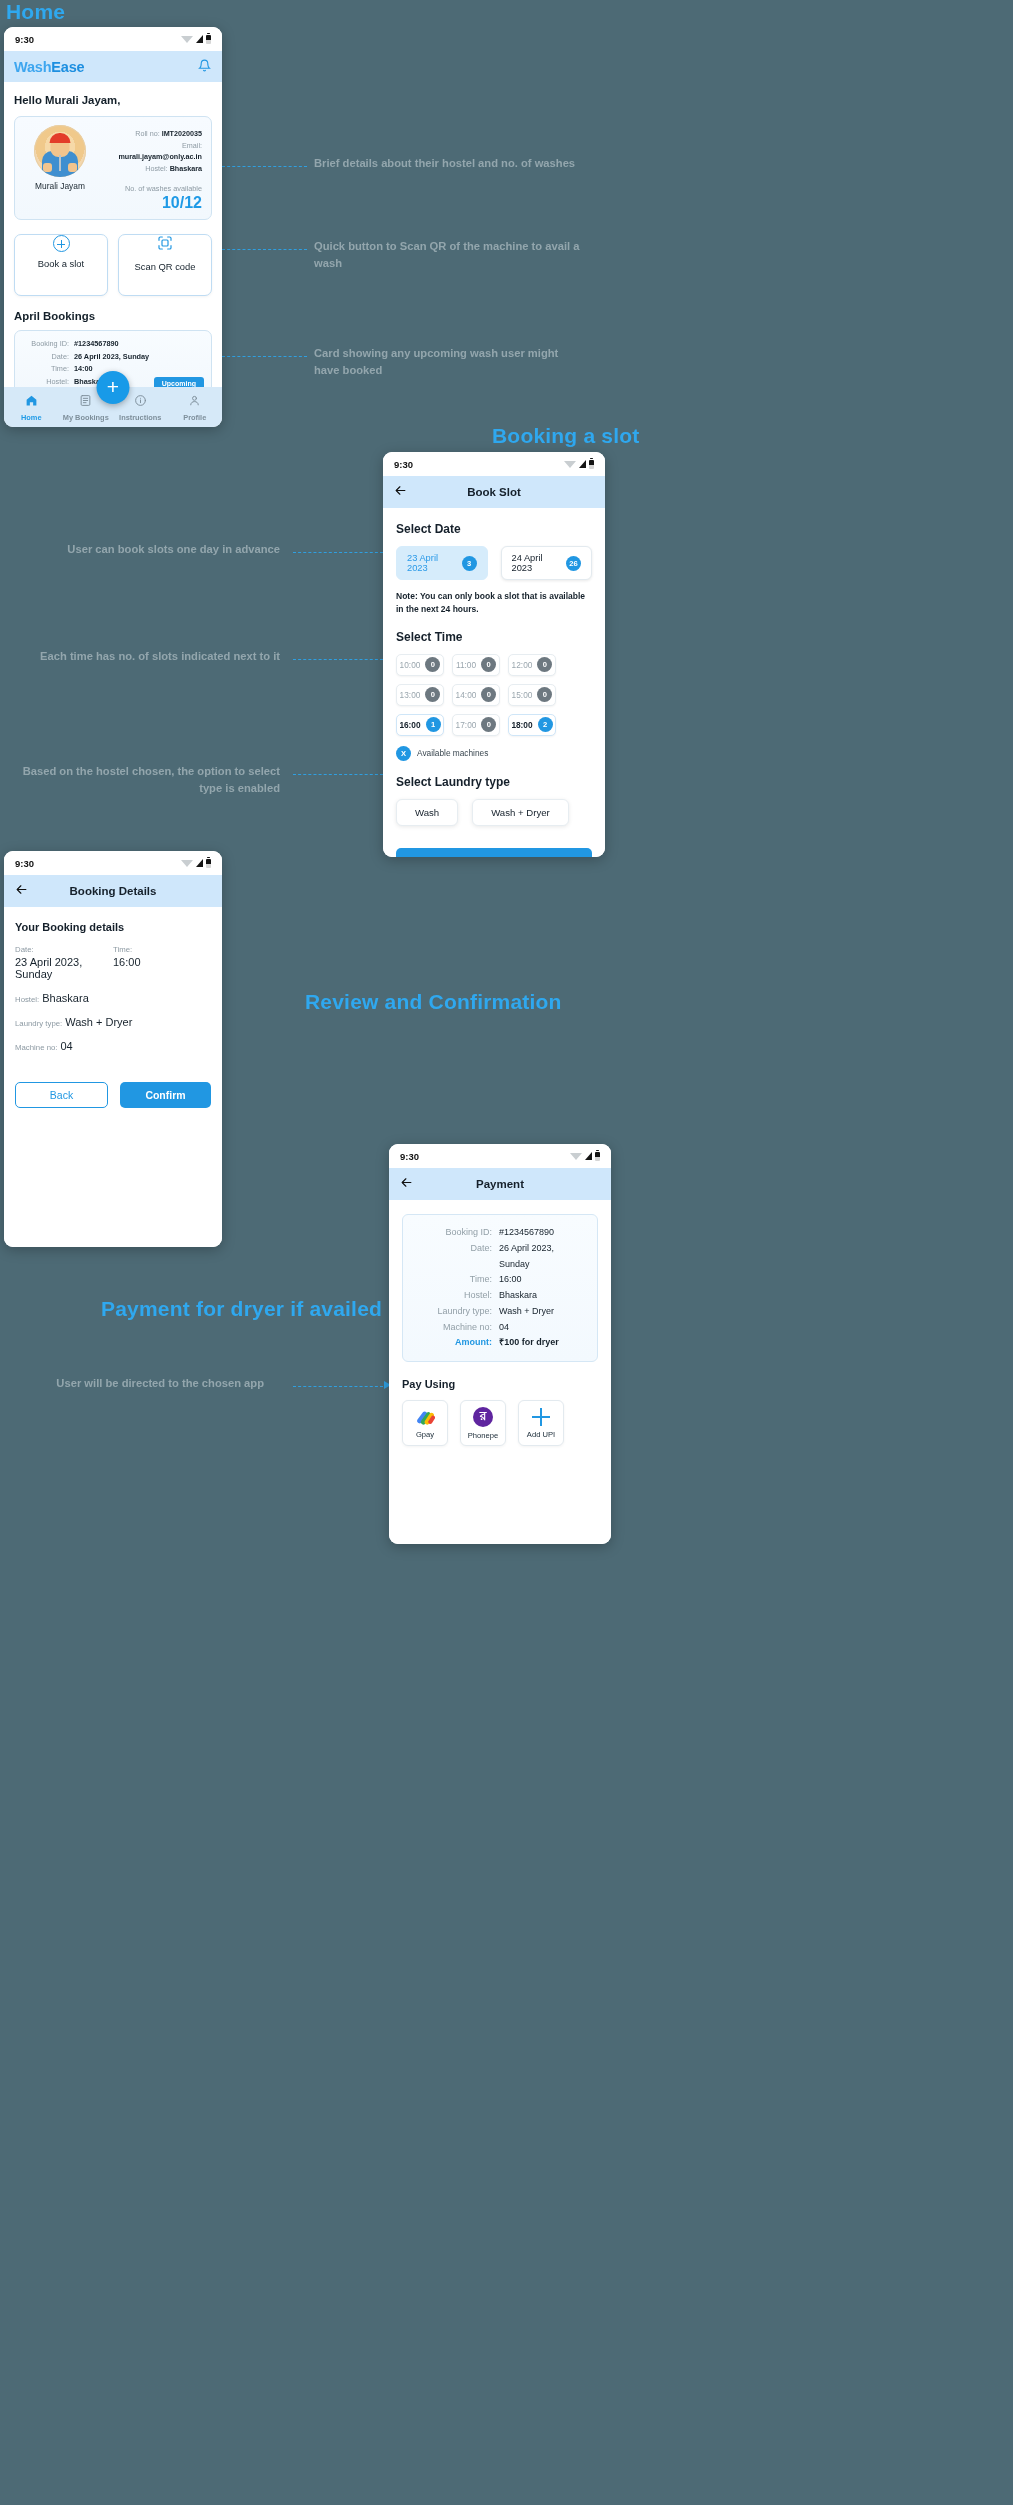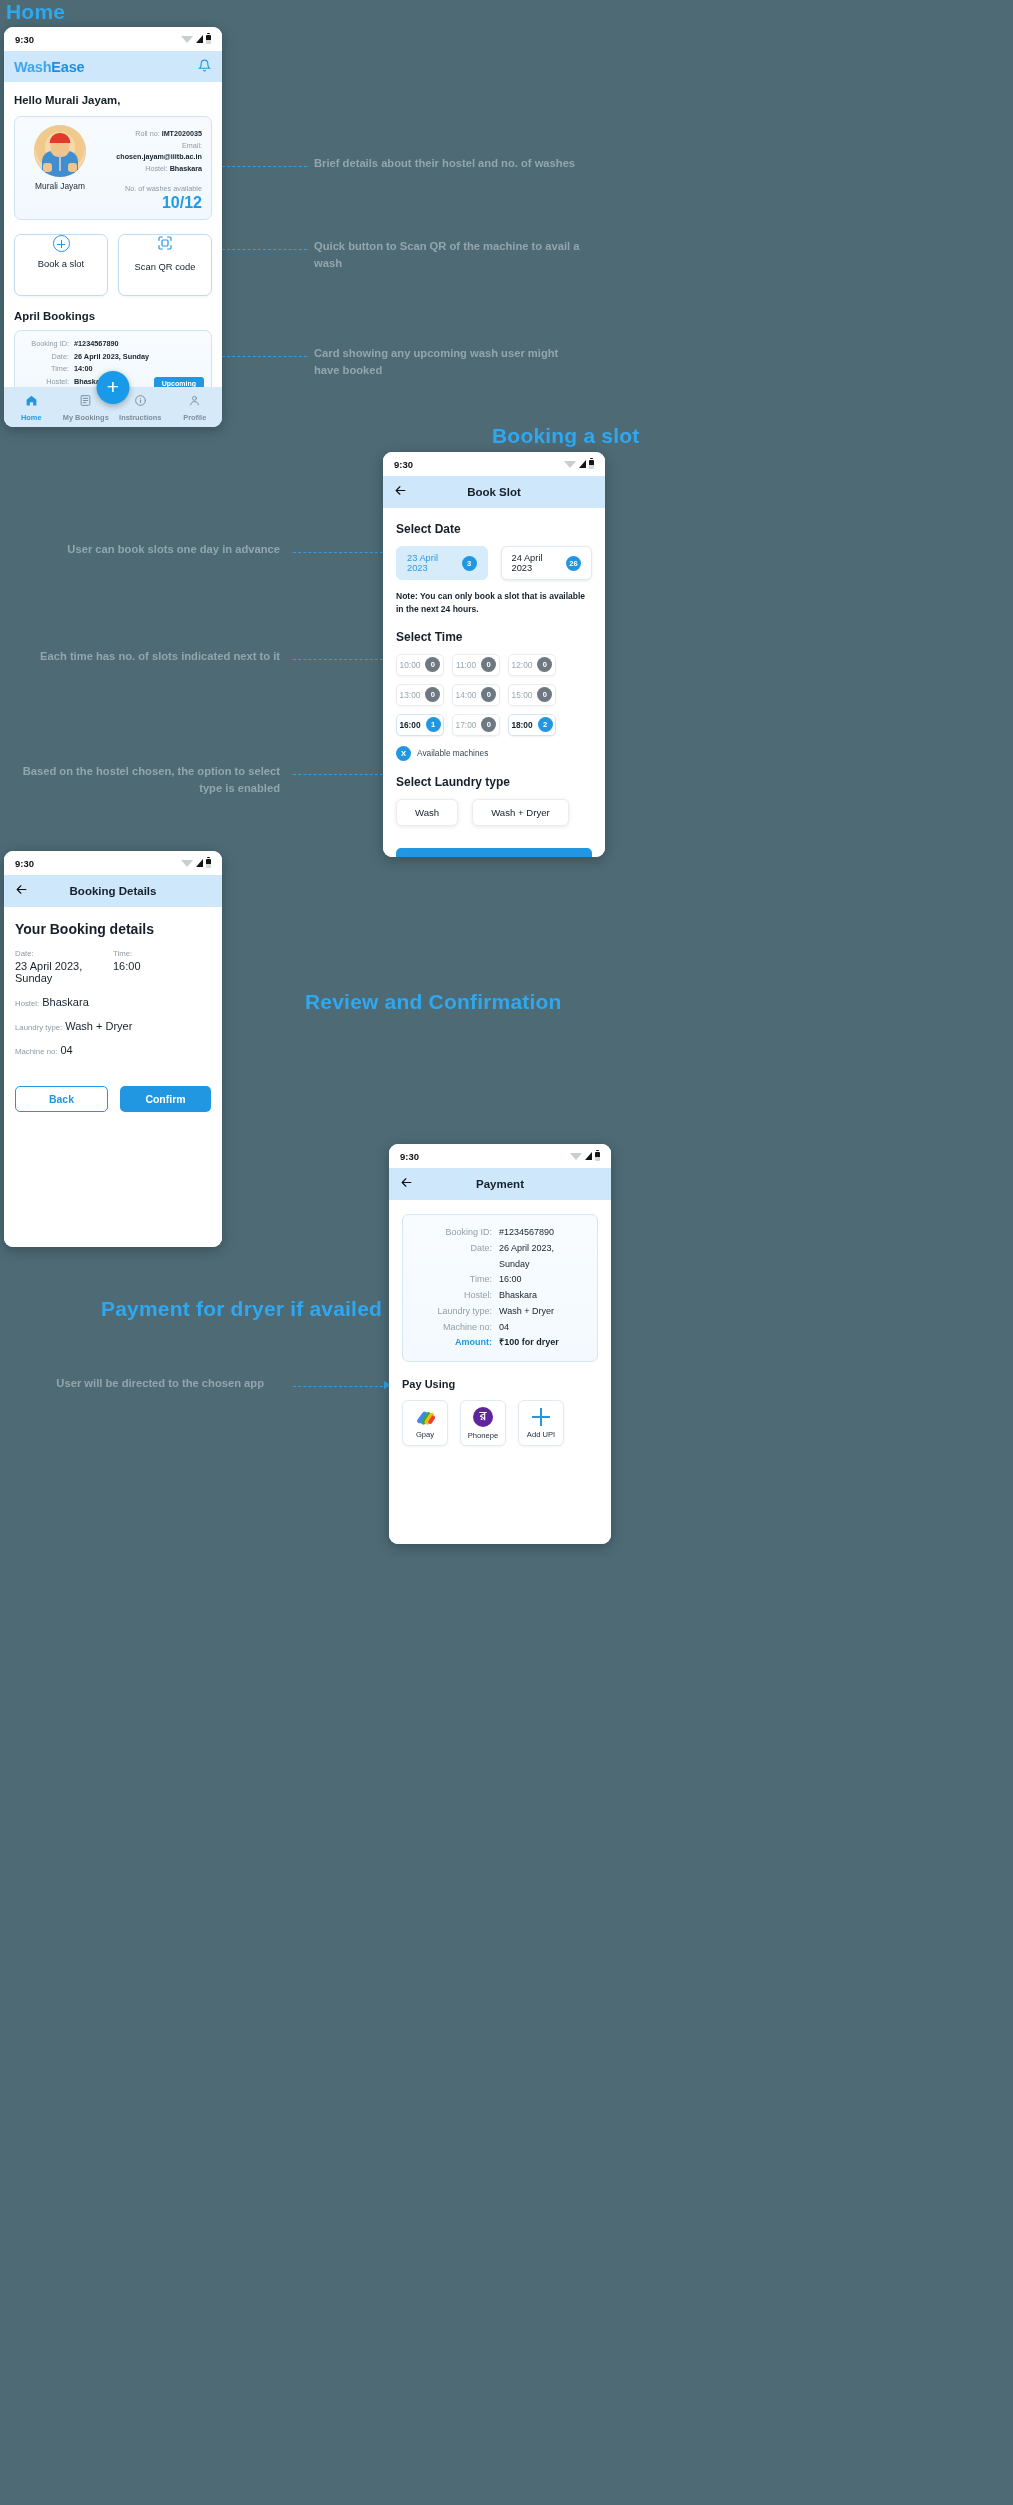--- a/index.html
+++ b/index.html
@@ -255,31 +255,31 @@
     padding: 7px 18px; font-size: 9.6px; color: #15202b; font-weight: 500;
     box-shadow: 0 1px 4px rgba(0,0,0,.09); cursor: pointer;
   }
   .primary-btn {
     margin: 22px 13px 0; height: 28px; border-radius: 5px; background: #2197e2;
     color: #fff; font-size: 11px; font-weight: bold;
     display: flex; align-items: center; justify-content: center; cursor: pointer;
   }
 
   
-  .bd-h { font-size: 14px; font-weight: bold; color: #15202b; padding: 14px 11px 0; }
+  .bd-h { font-size: 11px; font-weight: bold; color: #15202b; padding: 14px 11px 0; }
   .bd-grid { display: flex; padding: 12px 11px 0; }
   .bd-col { flex: 1; }
   .bd-key { font-size: 7.8px; color: #8d9aa3; }
   .bd-val { font-size: 11px; color: #16222c; margin-top: 2px; }
   .bd-inline { padding: 12px 11px 0; font-size: 7.8px; color: #8d9aa3; }
   .bd-inline b { font-size: 11px; color: #16222c; font-weight: normal; margin-left: 3px; }
   .bd-btns { display: flex; gap: 12px; padding: 30px 11px 0; }
   .btn-outline {
     flex: 1; height: 26px; border: 1.3px solid #2197e2; border-radius: 5px;
-    color: #2197e2; font-size: 10.5px; font-weight: bold; background: #fff;
+    color: #2197e2; font-size: 10.5px; font-weight: normal; background: #fff;
     display: flex; align-items: center; justify-content: center; cursor: pointer;
   }
   .btn-fill {
     flex: 1; height: 26px; border-radius: 5px; background: #2197e2; color: #fff;
     font-size: 10.5px; font-weight: bold;
     display: flex; align-items: center; justify-content: center; cursor: pointer;
   }
 
   
   .pay-card {
@@ -386,21 +386,21 @@
           </div>
           <div class="avatar-name">Murali Jayam</div>
         </div>
         <div class="profile-right">
           <div class="pr-line">
             <span>Roll no:</span>
             <b>IMT2020035</b>
           </div>
           <div class="pr-line">
             <span>Email:</span>
-            <b>chosen.jayam@iiitb.ac.in</b>
+            <b>murali.jayam@only.ac.in</b>
           </div>
           <div class="pr-line">
             <span>Hostel:</span>
             <b>Bhaskara</b>
           </div>
           <div class="washes-label">No. of washes available</div>
           <div class="washes-val">10/12</div>
         </div>
       </div>
 

